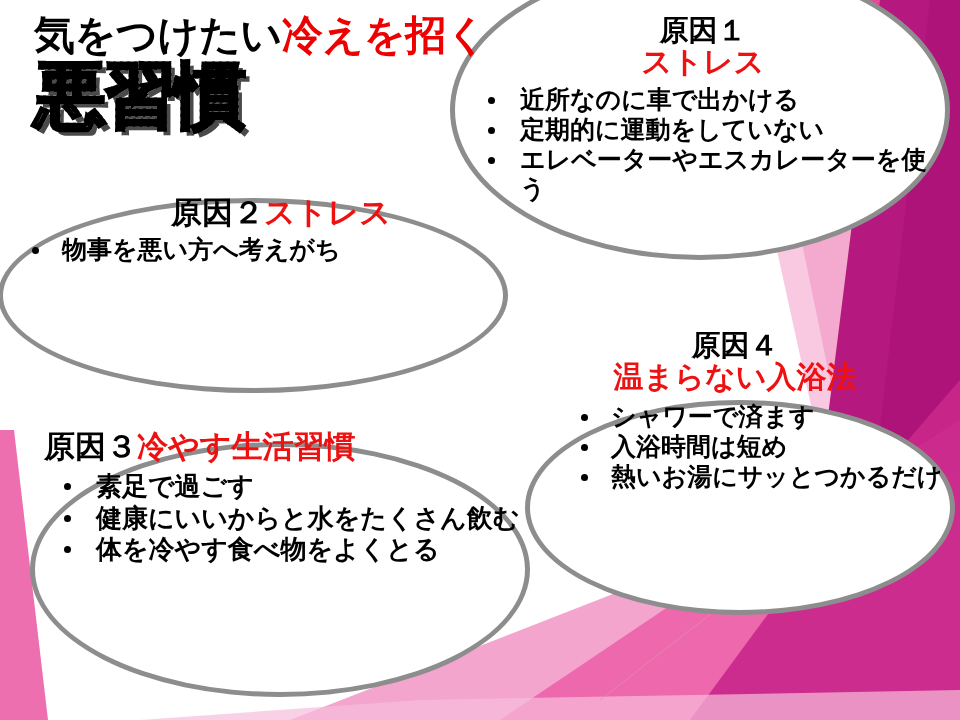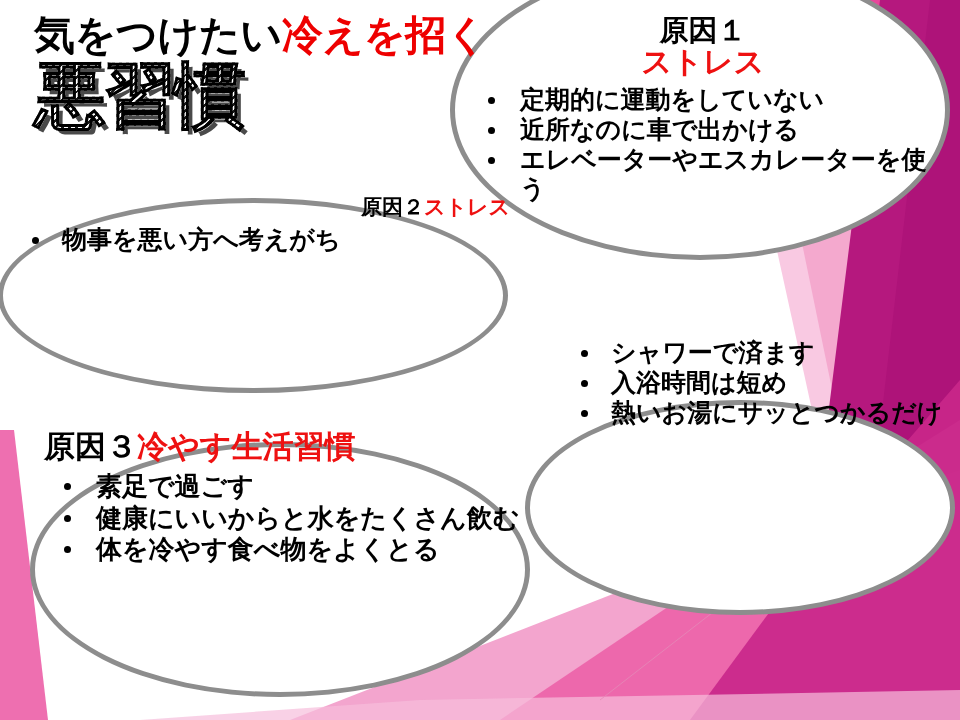--- a/index.html
+++ b/index.html
@@ -22,21 +22,21 @@
   }
   .title-line1{
     font-size:41px;line-height:1.05;font-weight:bold;
     letter-spacing:-0.5px;white-space:nowrap;
   }
   .t-black{color:#000000;}
   .t-red{color:#EE0000;}
 
   .title-big{
     margin-top:2px;
-    font-size:72px;line-height:1.0;font-weight:normal;
+    font-size:72px;line-height:1.0;font-weight:bold;
     letter-spacing:-2px;
     position:relative;height:78px;
   }
   
   .title-big .hatch{
     position:absolute;left:0;top:0;
     background-image:repeating-linear-gradient(
         -45deg,
         #1a1a1a 0px,#1a1a1a 2px,
         #ffffff 2px,#ffffff 5px);
@@ -100,21 +100,21 @@
   #card1 .cause-head .l1{font-size:29px;text-align:center;}
   #card1 .cause-head .l2{font-size:30px;}
   #card1 ul.bullets{margin-top:6px;}
   #card1 ul.bullets li{font-size:25px;padding-left:52px;margin-bottom:1px;}
   #card1 ul.bullets li .dot{top:12px;left:20px;}
 
   
   #card2{left:-10px;top:190px;width:540px;height:210px;}
   #card2 .bubble{left:8px;top:8px;width:510px;height:195px;}
   #card2 .content{left:20px;top:6px;width:500px;}
-  #card2 .cause-head{font-size:21px;text-align:right;padding-left:42px;}
+  #card2 .cause-head{font-size:31px;text-align:center;padding-left:42px;}
   #card2 ul.bullets{margin-top:6px;}
   #card2 ul.bullets li{font-size:25px;padding-left:52px;margin-bottom:2px;}
   #card2 ul.bullets li .dot{top:12px;left:22px;}
 
   
   #card3{left:10px;top:430px;width:540px;height:275px;}
   #card3 .bubble{left:20px;top:12px;width:500px;height:255px;}
   #card3 .content{left:16px;top:0px;width:510px;}
   #card3 .cause-head{font-size:31px;text-align:left;padding-left:18px;}
   #card3 ul.bullets{margin-top:8px;}
@@ -169,28 +169,28 @@
   <div class="card" id="card1">
     <div class="bubble"></div>
     <div class="content">
       <div class="cause-head">
         <div class="l1 cause-no">原因１</div>
         <div class="l2 cause-name">ストレス</div>
       </div>
       <ul class="bullets">
         <li>
             <span class="dot"></span>
+            <span class="txt">近所なのに車で出かける</span>
+          </li>
+        <li>
+            <span class="dot"></span>
             <span class="txt">定期的に運動をしていない</span>
           </li>
         <li>
             <span class="dot"></span>
-            <span class="txt">近所なのに車で出かける</span>
-          </li>
-        <li>
-            <span class="dot"></span>
             <span class="txt">エレベーターやエスカレーターを使う</span>
           </li>
       </ul>
     </div>
   </div>
 
   <div class="card" id="card2">
     <div class="bubble"></div>
     <div class="content">
       <div class="cause-head"><span class="cause-no">原因２</span><span class="cause-name">ストレス</span></div>
@@ -220,20 +220,24 @@
             <span class="dot"></span>
             <span class="txt">体を冷やす食べ物をよくとる</span>
           </li>
       </ul>
     </div>
   </div>
 
   <div class="card" id="card4">
     <div class="bubble"></div>
     <div class="content">
+      <div class="cause-head">
+        <div class="l1 cause-no">原因４</div>
+        <div class="l2 cause-name">温まらない入浴法</div>
+      </div>
       <ul class="bullets">
         <li>
             <span class="dot"></span>
             <span class="txt">シャワーで済ます</span>
           </li>
         <li>
             <span class="dot"></span>
             <span class="txt">入浴時間は短め</span>
           </li>
         <li>

